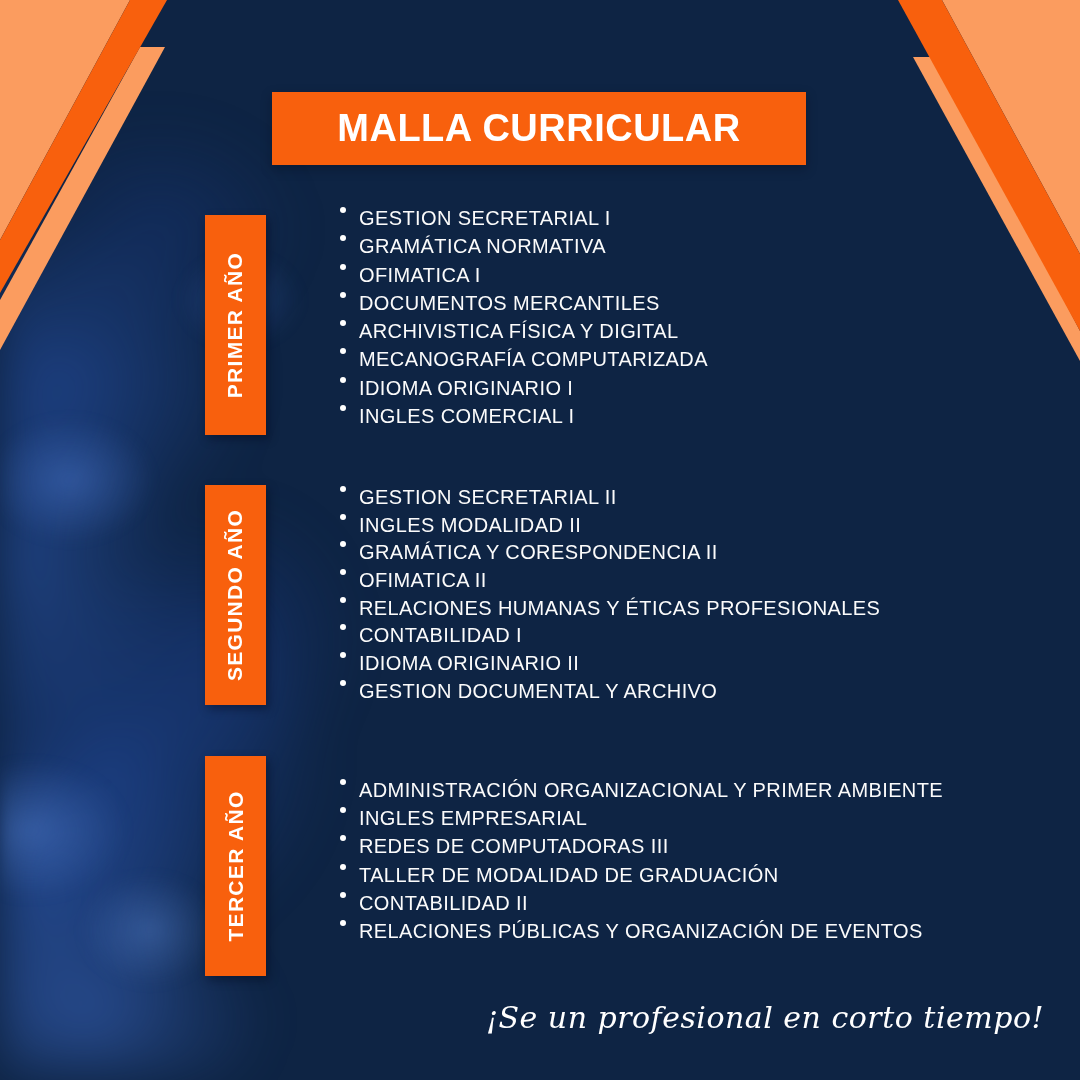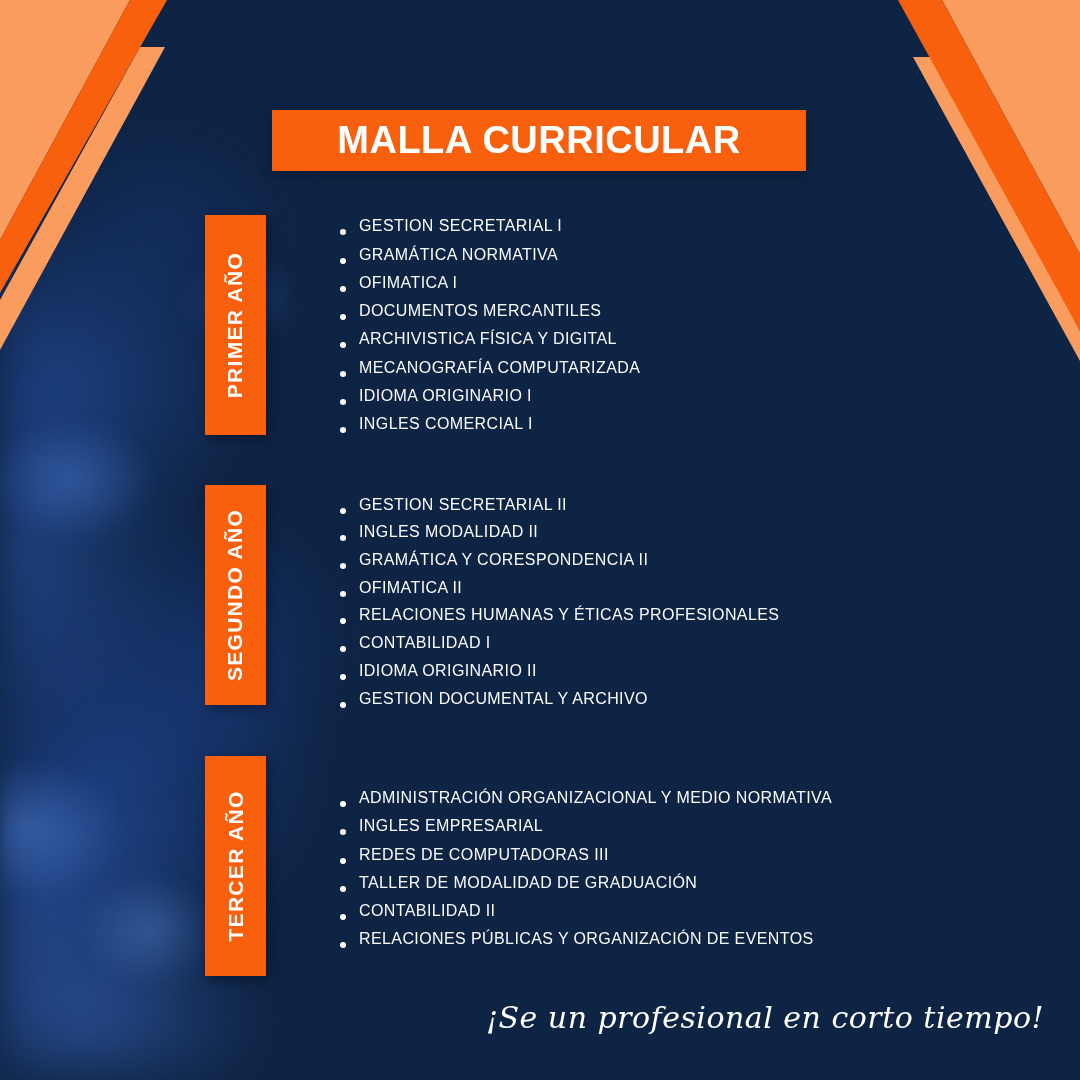--- a/index.html
+++ b/index.html
@@ -37,25 +37,24 @@
       radial-gradient(100px 80px at 150px 930px, rgba(110,160,245,.30), transparent 70%),
       radial-gradient(90px 70px at 240px 300px, rgba(80,130,230,.22), transparent 70%);
     filter:blur(7px);
   }
   
   .decor{position:absolute;inset:0;width:1080px;height:1080px;pointer-events:none;}
   .poly-light{fill:var(--orange-light,#FB9C5F);}
   .poly-dark{fill:var(--orange,#F8600D);}
   
   .banner{
-    position:absolute;left:272px;top:92px;width:534px;height:61px;
+    position:absolute;left:272px;top:92px;width:534px;height:73px;
     background:var(--orange,#F8600D);
     display:flex;align-items:center;justify-content:center;
     box-shadow:0 4px 10px rgba(4,12,30,.35);
-    margin-top:18px;
   }
   .banner h1{
     margin:0;color:var(--text,#fff);
     font-size:38px;font-weight:bold;letter-spacing:.5px;white-space:nowrap;
   }
   
   .year-label{
     position:absolute;left:205px;width:61px;height:220px;
     background:var(--orange,#F8600D);
     display:flex;align-items:center;justify-content:center;
@@ -66,22 +65,22 @@
     color:var(--text,#fff);font-weight:bold;font-size:21px;letter-spacing:1.3px;
   }
   .label-primer{top:215px;}
   .label-segundo{top:485px;}
   .label-tercer{top:756px;}
   
   .course-list{
     position:absolute;left:340px;margin:0;padding:0;list-style:none;
   }
   .course-list li{
-    display:flex;align-items:flex-end;
-    color:#FBFBFB;font-size:16px;letter-spacing:.4px;white-space:nowrap;
+    display:flex;align-items:flex-start;
+    color:#FBFBFB;font-size:20px;letter-spacing:.4px;white-space:nowrap;
   }
   .bullet{
     width:6px;height:6px;border-radius:50%;
     background:#fff;margin-right:13px;flex:none;
   }
   .list-primer{top:207px;}  .list-primer li{height:28.3px;}
   .list-segundo{top:486px;} .list-segundo li{height:27.7px;}
   .list-tercer{top:779px;}  .list-tercer li{height:28.2px;}
   
   .tagline{
@@ -188,21 +187,21 @@
     </li>
   <li>
       <span class="bullet"></span>
       <span>GESTION DOCUMENTAL Y ARCHIVO</span>
     </li>
 </ul>
 
 <ul class="course-list list-tercer">
   <li>
       <span class="bullet"></span>
-      <span>ADMINISTRACIÓN ORGANIZACIONAL Y MEDIO NORMATIVA</span>
+      <span>ADMINISTRACIÓN ORGANIZACIONAL Y PRIMER AMBIENTE</span>
     </li>
   <li>
       <span class="bullet"></span>
       <span>INGLES EMPRESARIAL</span>
     </li>
   <li>
       <span class="bullet"></span>
       <span>REDES DE COMPUTADORAS III</span>
     </li>
   <li>

